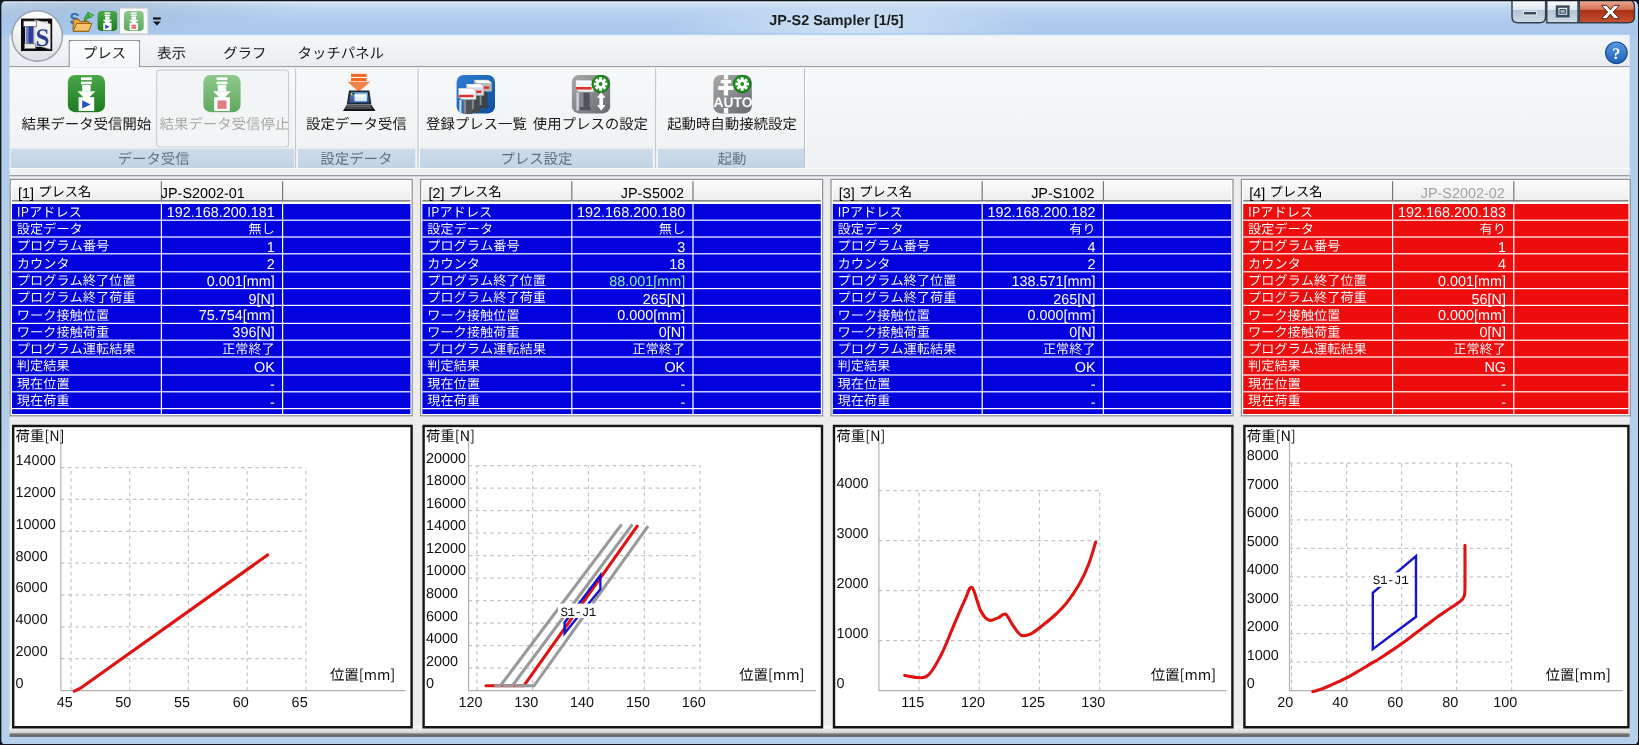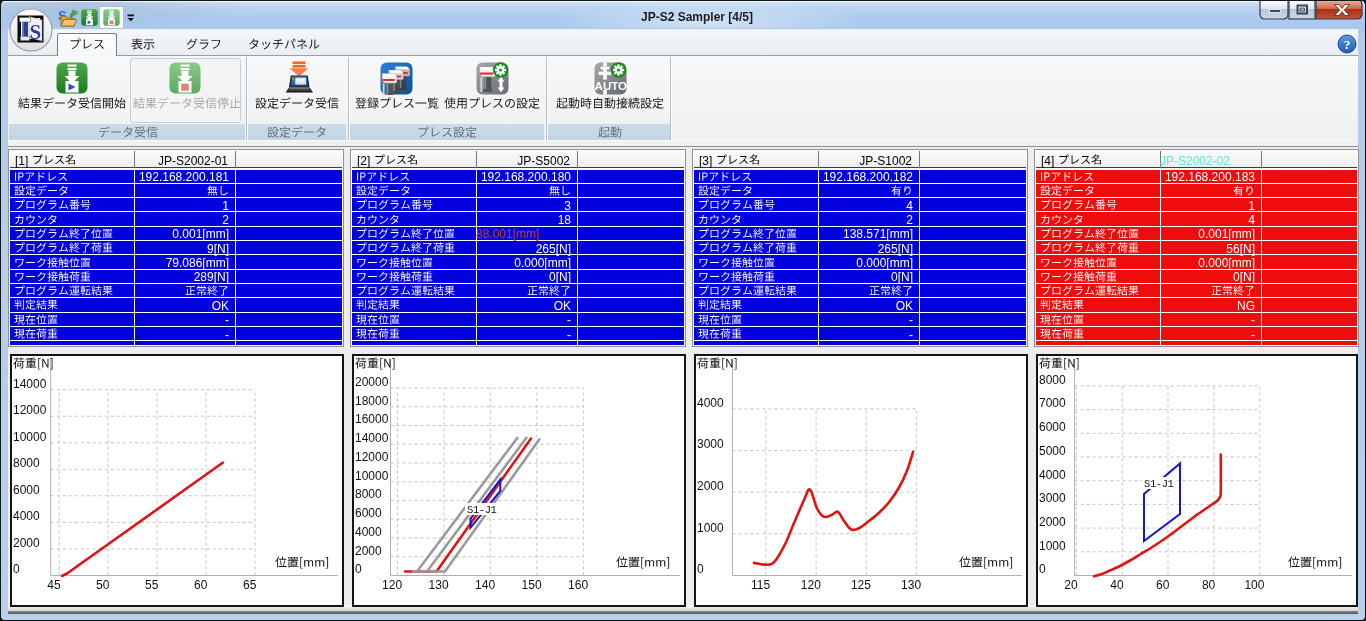--- a/index.html
+++ b/index.html
@@ -40,21 +40,21 @@
 <path id="v_ari" d="M4.3 0.4C4.2 0.9 4 1.4 3.8 1.9H0.7V2.6H3.5C2.8 4.1 1.8 5.4 0.4 6.3C0.6 6.5 0.9 6.8 1 7C1.7 6.5 2.3 5.9 2.8 5.2V10.5H3.6V8.4H8.2V9.5C8.2 9.7 8.2 9.7 8 9.7C7.8 9.8 7.1 9.8 6.4 9.7C6.5 10 6.6 10.3 6.7 10.5C7.6 10.5 8.2 10.5 8.6 10.4C8.9 10.3 9 10 9 9.5V3.9H3.7C3.9 3.5 4.2 3.1 4.4 2.6H10.3V1.9H4.7C4.9 1.5 5 1 5.1 0.6ZM3.6 6.5H8.2V7.7H3.6ZM3.6 5.8V4.7H8.2V5.8Z M14.7 1 13.8 1C13.7 1.3 13.7 1.6 13.7 1.9C13.5 2.8 13.3 4.4 13.3 5.5C13.3 6.2 13.4 6.8 13.5 7.2L14.3 7.2C14.2 6.6 14.2 6.2 14.3 5.8C14.4 4.4 15.7 2.4 17.1 2.4C18.2 2.4 18.8 3.6 18.8 5.3C18.8 8.1 16.9 9.1 14.6 9.4L15.1 10.2C17.8 9.7 19.7 8.4 19.7 5.3C19.7 3 18.7 1.6 17.2 1.6C15.8 1.6 14.7 2.9 14.2 4.1C14.3 3.3 14.5 1.8 14.7 1Z"></path>
 <path id="v_seijou" d="M2.1 4.1V9.3H0.6V10.1H10.4V9.3H6.2V5.8H9.7V5H6.2V2.1H10.1V1.2H1V2.1H5.3V9.3H2.9V4.1Z M14.4 4.3H18.6V5.4H14.4ZM12.7 6.9V10.1H13.5V7.6H16.2V10.6H17.1V7.6H19.6V9.2C19.6 9.3 19.6 9.4 19.4 9.4C19.2 9.4 18.6 9.4 18 9.4C18.1 9.6 18.2 9.9 18.3 10.1C19.1 10.1 19.7 10.1 20 10C20.4 9.9 20.5 9.6 20.5 9.2V6.9H17.1V6H19.4V3.7H13.7V6H16.2V6.9ZM12.8 0.8C13.2 1.2 13.5 1.8 13.7 2.1H11.9V4.5H12.7V2.9H20.3V4.5H21.1V2.1H17V0.4H16.1V2.1H13.8L14.5 1.8C14.3 1.5 13.9 0.9 13.6 0.5ZM19.4 0.5C19.2 0.9 18.8 1.5 18.5 1.9L19.1 2.1C19.5 1.8 19.9 1.3 20.3 0.8Z M28.2 6.8C29 7.1 29.9 7.7 30.4 8.1L30.9 7.5C30.4 7.1 29.5 6.6 28.7 6.2ZM27 8.9C28.5 9.3 30.3 10 31.3 10.6L31.8 10C30.8 9.4 29 8.7 27.5 8.3ZM25.3 6.8C25.6 7.5 25.9 8.3 26 8.9L26.6 8.7C26.5 8.1 26.2 7.3 25.9 6.7ZM23 6.7C22.9 7.7 22.6 8.7 22.3 9.3C22.5 9.4 22.8 9.6 22.9 9.7C23.3 9 23.6 7.9 23.7 6.9ZM28.3 2.3H30.8C30.4 3 30 3.5 29.5 4.1C29 3.5 28.5 3 28.2 2.4ZM22.4 5.4 22.5 6.1 24.2 6V10.6H24.9V6L25.8 5.9C25.9 6.1 25.9 6.3 26 6.5L26.5 6.3C26.6 6.4 26.8 6.6 26.9 6.8C27.8 6.4 28.7 5.8 29.5 5.1C30.3 5.9 31.2 6.5 32.2 6.9C32.3 6.7 32.5 6.4 32.7 6.2C31.8 5.9 30.8 5.3 30 4.6C30.8 3.8 31.4 2.9 31.8 1.8L31.3 1.6L31.2 1.6H28.7C28.9 1.2 29.1 0.9 29.2 0.6L28.4 0.4C28 1.4 27.2 2.7 26 3.6C26.2 3.7 26.5 4 26.6 4.2C27 3.8 27.4 3.4 27.8 3C28.1 3.5 28.5 4.1 28.9 4.6C28.2 5.2 27.4 5.7 26.5 6C26.4 5.4 26 4.6 25.6 4L25 4.3C25.2 4.6 25.4 4.9 25.5 5.2L23.9 5.3C24.6 4.3 25.5 3.1 26.1 2L25.4 1.7C25.1 2.3 24.7 3 24.3 3.7C24.1 3.5 23.9 3.2 23.6 2.9C24 2.3 24.5 1.5 24.9 0.7L24.1 0.4C23.9 1.1 23.5 1.9 23.2 2.5L22.8 2.2L22.4 2.8C22.9 3.2 23.5 3.8 23.8 4.3C23.6 4.7 23.3 5 23.1 5.3Z M34.1 1.3V2.1H41.2C40.5 2.8 39.5 3.6 38.6 4.2H38.1V9.5C38.1 9.7 38 9.7 37.8 9.7C37.5 9.8 36.7 9.8 35.8 9.7C35.9 10 36 10.3 36.1 10.6C37.2 10.6 37.9 10.6 38.4 10.4C38.8 10.3 39 10.1 39 9.5V4.9C40.3 4.1 41.8 2.9 42.8 1.7L42.1 1.2L41.9 1.3Z"></path>
 <path id="g_kaju" d="M4.2 3.9V4.8H9.3V10.4C9.3 10.6 9.3 10.6 9 10.6C8.8 10.6 8.1 10.6 7.2 10.6C7.4 10.8 7.5 11.2 7.6 11.5C8.6 11.5 9.3 11.4 9.7 11.3C10.1 11.2 10.2 10.9 10.2 10.4V4.8H11.4V3.9ZM3.1 3.3C2.5 4.7 1.5 6 0.3 6.9C0.5 7.1 0.8 7.5 0.9 7.7C1.3 7.3 1.7 6.9 2.1 6.5V11.5H3V5.4C3.4 4.8 3.7 4.2 4 3.6ZM4.4 5.9V10H5.2V9.3H8.2V5.9ZM5.2 6.6H7.3V8.5H5.2ZM7.6 0.5V1.4H4.3V0.5H3.5V1.4H0.7V2.3H3.5V3.4H4.3V2.3H7.6V3.4H8.5V2.3H11.3V1.4H8.5V0.5Z M13.9 4.1V7.8H17.5V8.6H13.5V9.4H17.5V10.4H12.6V11.1H23.4V10.4H18.4V9.4H22.6V8.6H18.4V7.8H22.2V4.1H18.4V3.3H23.3V2.6H18.4V1.7C19.8 1.6 21.1 1.4 22.2 1.2L21.7 0.6C19.8 0.9 16.4 1.1 13.6 1.2C13.7 1.4 13.8 1.7 13.8 1.9C15 1.9 16.2 1.8 17.5 1.8V2.6H12.7V3.3H17.5V4.1ZM14.8 6.2H17.5V7.2H14.8ZM18.4 6.2H21.3V7.2H18.4ZM14.8 4.7H17.5V5.6H14.8ZM18.4 4.7H21.3V5.6H18.4Z M25.3 12.6H27.6V12H26.1V1.7H27.6V1.1H25.3Z M29.3 10.6H30.3V5.9C30.3 5 30.2 4.1 30.2 3.2H30.2L31.2 5L34.4 10.6H35.5V1.8H34.5V6.3C34.5 7.2 34.5 8.2 34.6 9.1H34.6L33.6 7.3L30.4 1.8H29.3Z M37.1 12.6H39.5V1.1H37.1V1.7H38.7V12H37.1Z"></path>
 <path id="g_ichi" d="M4.9 4.6C5.4 6.2 5.7 8.3 5.8 9.5L6.7 9.3C6.6 8.2 6.2 6.1 5.7 4.5ZM3.9 2.8V3.7H11.3V2.8H8V0.6H7.1V2.8ZM3.6 10.1V11H11.6V10.1H8.7C9.2 8.6 9.9 6.3 10.3 4.6L9.3 4.4C9 6.1 8.4 8.6 7.8 10.1ZM3.3 0.5C2.6 2.3 1.5 4.1 0.2 5.2C0.4 5.5 0.7 5.9 0.7 6.1C1.2 5.7 1.6 5.2 2.1 4.6V11.5H2.9V3.3C3.4 2.5 3.8 1.6 4.2 0.8Z M19.8 1.6H21.8V2.7H19.8ZM17 1.6H19V2.7H17ZM14.2 1.6H16.2V2.7H14.2ZM16.5 7.2H21.3V7.9H16.5ZM16.5 8.4H21.3V9.1H16.5ZM16.5 6H21.3V6.6H16.5ZM15.6 5.4V9.6H22.2V5.4H18.3L18.4 4.7H23.2V4H18.5L18.6 3.4H22.7V1H13.4V3.4H17.7L17.6 4H12.8V4.7H17.5L17.4 5.4ZM13.5 5.6V11.5H14.4V11H23.5V10.3H14.4V5.6Z M25.3 12.6H27.6V12H26.1V1.7H27.6V1.1H25.3Z M29.2 10.6H30.3V5.8C30.9 5.2 31.4 4.8 31.9 4.8C32.7 4.8 33.1 5.4 33.1 6.6V10.6H34.2V5.8C34.8 5.2 35.3 4.8 35.8 4.8C36.7 4.8 37.1 5.4 37.1 6.6V10.6H38.1V6.4C38.1 4.8 37.5 3.9 36.2 3.9C35.4 3.9 34.7 4.4 34 5.1C33.8 4.4 33.2 3.9 32.2 3.9C31.4 3.9 30.8 4.4 30.2 5H30.2L30.1 4H29.2Z M40.3 10.6H41.4V5.8C42 5.2 42.5 4.8 43 4.8C43.8 4.8 44.2 5.4 44.2 6.6V10.6H45.3V5.8C45.9 5.2 46.5 4.8 47 4.8C47.8 4.8 48.2 5.4 48.2 6.6V10.6H49.3V6.4C49.3 4.8 48.6 3.9 47.3 3.9C46.5 3.9 45.8 4.4 45.1 5.1C44.9 4.4 44.3 3.9 43.3 3.9C42.6 3.9 41.9 4.4 41.3 5H41.3L41.2 4H40.3Z M50.7 12.6H53.1V1.1H50.7V1.7H52.2V12H50.7Z"></path>
 </defs>
   </svg>
 <div class="a" style="left:1px;top:1px;width:1364px;height:619px;border-radius:4px 4px 3px 3px;background:linear-gradient(180deg,#d4e4f6 0,#bcd4f0 7px,#adcbee 16px,#a8c8ec 28px,#b2cde9 31px,#b7d0ea 100%)"></div>
 <div class="a" style="left:2px;top:1px;width:1362px;height:1px;background:#eef5fc;border-radius:3px"></div>
 <div class="a" style="left:0px;top:2px;width:260px;height:28px;background:radial-gradient(ellipse at 30% 0%,rgba(120,150,180,.35),rgba(120,150,180,0) 70%)"></div>
 <div class="a" style="left:560px;top:2px;width:300px;height:26px;background:radial-gradient(ellipse at 50% 80%,rgba(255,255,255,.45),rgba(255,255,255,0) 75%)"></div>
-<div class="txt" style="left:640px;top:10px;width:114px;text-align:center;font-size:12px;font-weight:bold;color:#1c1c1c">JP-S2 Sampler [4/5]</div>
+<div class="txt" style="left:640px;top:10px;width:114px;text-align:center;font-size:12px;font-weight:bold;color:#1c1c1c">JP-S2 Sampler [1/5]</div>
 <svg class="a" style="left:1259px;top:0px" width="105" height="22" viewBox="0 0 105 22">
 <defs>
 <linearGradient id="wbtn" x1="0" y1="0" x2="0" y2="1">
  <stop offset="0" stop-color="#fdfeff"></stop>
         <stop offset="0.45" stop-color="#dde6f0"></stop>
         <stop offset="0.46" stop-color="#b6c4d4"></stop>
         <stop offset="1" stop-color="#cfdae6"></stop>
 </linearGradient>
 <linearGradient id="cbtn" x1="0" y1="0" x2="0" y2="1">
  <stop offset="0" stop-color="#eeb29c"></stop>
@@ -361,21 +361,21 @@
 <div class="a" style="left:8px;top:611px;width:1350px;height:3px;background:linear-gradient(#8a8a8a,#565656)"></div>
 <div class="a" style="left:8px;top:149px;width:336px;height:197.5px;background:#8e9094"></div>
 <div class="a" style="left:9px;top:150px;width:334px;height:195.5px;background:#fff"></div>
 <div class="a" style="left:10px;top:151px;width:332px;height:16.5px;background:linear-gradient(#fbfbfb,#ededed);border-bottom:1px solid #3c3c3c"></div>
 <div class="a" style="left:134px;top:151px;width:1px;height:16.5px;background:#777"></div>
 <div class="a" style="left:235px;top:151px;width:1px;height:16.5px;background:#777"></div>
 <div class="txt" style="left:15px;top:153.5px;font-size:12px;color:#000">[1]</div>
 <svg class="a" style="left:32.0px;top:154.0px" width="44.0" height="14" viewBox="0 0 44.0 14" fill="#000">
     <use href="#h_name"></use>
   </svg>
-<div class="txt" style="left:134px;top:153.5px;width:94px;text-align:right;font-size:12px;color:#000">JP-S2002-01</div>
+<div class="txt" style="left:134px;top:153.5px;width:94px;font-size:12px;color:#000">JP-S2002-01</div>
 <div class="a" style="left:10px;top:167.5px;width:332px;height:2px;background:#fff"></div>
 <div class="a" style="left:10px;top:169.5px;width:332px;height:175.0px;background:#0202df"></div>
 <div class="a" style="left:134px;top:169.5px;width:1px;height:175.0px;background:#fff"></div>
 <div class="a" style="left:235px;top:169.5px;width:1px;height:175.0px;background:#fff"></div>
 <div class="a" style="left:10px;top:182.8px;width:332px;height:1px;background:#fff"></div>
 <svg class="a" style="left:14.0px;top:170.7px" width="54.2" height="14" viewBox="0 0 54.2 14" fill="#fff">
     <use href="#l_ip"></use>
   </svg>
 <div class="txt" style="left:134px;top:170.2px;width:95px;text-align:right;font-size:12px;color:#fff">192.168.200.181</div>
 <div class="a" style="left:10px;top:197.1px;width:332px;height:1px;background:#fff"></div>
@@ -402,26 +402,26 @@
 <div class="txt" style="left:134px;top:227.4px;width:95px;text-align:right;font-size:12px;color:#fff">0.001[mm]</div>
 <div class="a" style="left:10px;top:254.3px;width:332px;height:1px;background:#fff"></div>
 <svg class="a" style="left:14.0px;top:242.2px" width="99.0" height="14" viewBox="0 0 99.0 14" fill="#fff">
     <use href="#l_endload"></use>
   </svg>
 <div class="txt" style="left:134px;top:241.7px;width:95px;text-align:right;font-size:12px;color:#fff">9[N]</div>
 <div class="a" style="left:10px;top:268.6px;width:332px;height:1px;background:#fff"></div>
 <svg class="a" style="left:14.0px;top:256.5px" width="77.0" height="14" viewBox="0 0 77.0 14" fill="#fff">
     <use href="#l_workpos"></use>
   </svg>
-<div class="txt" style="left:134px;top:256.0px;width:95px;text-align:right;font-size:12px;color:#fff">79.086[mm]</div>
+<div class="txt" style="left:134px;top:256.0px;width:95px;text-align:right;font-size:12px;color:#fff">75.754[mm]</div>
 <div class="a" style="left:10px;top:282.9px;width:332px;height:1px;background:#fff"></div>
 <svg class="a" style="left:14.0px;top:270.8px" width="77.0" height="14" viewBox="0 0 77.0 14" fill="#fff">
     <use href="#l_workload"></use>
   </svg>
-<div class="txt" style="left:134px;top:270.3px;width:95px;text-align:right;font-size:12px;color:#fff">289[N]</div>
+<div class="txt" style="left:134px;top:270.3px;width:95px;text-align:right;font-size:12px;color:#fff">396[N]</div>
 <div class="a" style="left:10px;top:297.2px;width:332px;height:1px;background:#fff"></div>
 <svg class="a" style="left:14.0px;top:285.1px" width="99.0" height="14" viewBox="0 0 99.0 14" fill="#fff">
     <use href="#l_result"></use>
   </svg>
 <svg class="a" style="left:185.0px;top:285.1px" width="44.0" height="14" viewBox="0 0 44.0 14" fill="#fff">
     <use href="#v_seijou"></use>
   </svg>
 <div class="a" style="left:10px;top:311.5px;width:332px;height:1px;background:#fff"></div>
 <svg class="a" style="left:14.0px;top:299.4px" width="44.0" height="14" viewBox="0 0 44.0 14" fill="#fff">
     <use href="#l_hantei"></use>
@@ -470,21 +470,21 @@
 <div class="txt" style="left:476px;top:198.8px;width:95px;text-align:right;font-size:12px;color:#fff">3</div>
 <div class="a" style="left:352px;top:225.7px;width:332px;height:1px;background:#fff"></div>
 <svg class="a" style="left:356.0px;top:213.6px" width="44.0" height="14" viewBox="0 0 44.0 14" fill="#fff">
     <use href="#l_counter"></use>
   </svg>
 <div class="txt" style="left:476px;top:213.1px;width:95px;text-align:right;font-size:12px;color:#fff">18</div>
 <div class="a" style="left:352px;top:240.0px;width:332px;height:1px;background:#fff"></div>
 <svg class="a" style="left:356.0px;top:227.9px" width="99.0" height="14" viewBox="0 0 99.0 14" fill="#fff">
     <use href="#l_endpos"></use>
   </svg>
-<div class="txt" style="left:476px;top:227.4px;width:95px;text-align:left;font-size:12px;color:#c2410c">88.001[mm]</div>
+<div class="txt" style="left:476px;top:227.4px;width:95px;text-align:right;font-size:12px;color:#86efac">88.001[mm]</div>
 <div class="a" style="left:352px;top:254.3px;width:332px;height:1px;background:#fff"></div>
 <svg class="a" style="left:356.0px;top:242.2px" width="99.0" height="14" viewBox="0 0 99.0 14" fill="#fff">
     <use href="#l_endload"></use>
   </svg>
 <div class="txt" style="left:476px;top:241.7px;width:95px;text-align:right;font-size:12px;color:#fff">265[N]</div>
 <div class="a" style="left:352px;top:268.6px;width:332px;height:1px;background:#fff"></div>
 <svg class="a" style="left:356.0px;top:256.5px" width="77.0" height="14" viewBox="0 0 77.0 14" fill="#fff">
     <use href="#l_workpos"></use>
   </svg>
 <div class="txt" style="left:476px;top:256.0px;width:95px;text-align:right;font-size:12px;color:#fff">0.000[mm]</div>
@@ -595,21 +595,21 @@
 <div class="txt" style="left:818px;top:327.5px;width:95px;text-align:right;font-size:12px;color:#fff">-</div>
 <div class="a" style="left:1034px;top:149px;width:325px;height:197.5px;background:#8e9094"></div>
 <div class="a" style="left:1035px;top:150px;width:323px;height:195.5px;background:#fff"></div>
 <div class="a" style="left:1036px;top:151px;width:321px;height:16.5px;background:linear-gradient(#fbfbfb,#ededed);border-bottom:1px solid #3c3c3c"></div>
 <div class="a" style="left:1160px;top:151px;width:1px;height:16.5px;background:#777"></div>
 <div class="a" style="left:1261px;top:151px;width:1px;height:16.5px;background:#777"></div>
 <div class="txt" style="left:1041px;top:153.5px;font-size:12px;color:#000">[4]</div>
 <svg class="a" style="left:1058.0px;top:154.0px" width="44.0" height="14" viewBox="0 0 44.0 14" fill="#000">
     <use href="#h_name"></use>
   </svg>
-<div class="txt" style="left:1160px;top:153.5px;width:94px;font-size:12px;color:#5eead4">JP-S2002-02</div>
+<div class="txt" style="left:1160px;top:153.5px;width:94px;text-align:right;font-size:12px;color:#a3a3a3">JP-S2002-02</div>
 <div class="a" style="left:1036px;top:167.5px;width:321px;height:2px;background:#fff"></div>
 <div class="a" style="left:1036px;top:169.5px;width:321px;height:175.0px;background:#ee0d0d"></div>
 <div class="a" style="left:1160px;top:169.5px;width:1px;height:175.0px;background:#fff"></div>
 <div class="a" style="left:1261px;top:169.5px;width:1px;height:175.0px;background:#fff"></div>
 <div class="a" style="left:1036px;top:182.8px;width:321px;height:1px;background:#fff"></div>
 <svg class="a" style="left:1040.0px;top:170.7px" width="54.2" height="14" viewBox="0 0 54.2 14" fill="#fff">
     <use href="#l_ip"></use>
   </svg>
 <div class="txt" style="left:1160px;top:170.2px;width:95px;text-align:right;font-size:12px;color:#fff">192.168.200.183</div>
 <div class="a" style="left:1036px;top:197.1px;width:321px;height:1px;background:#fff"></div>

